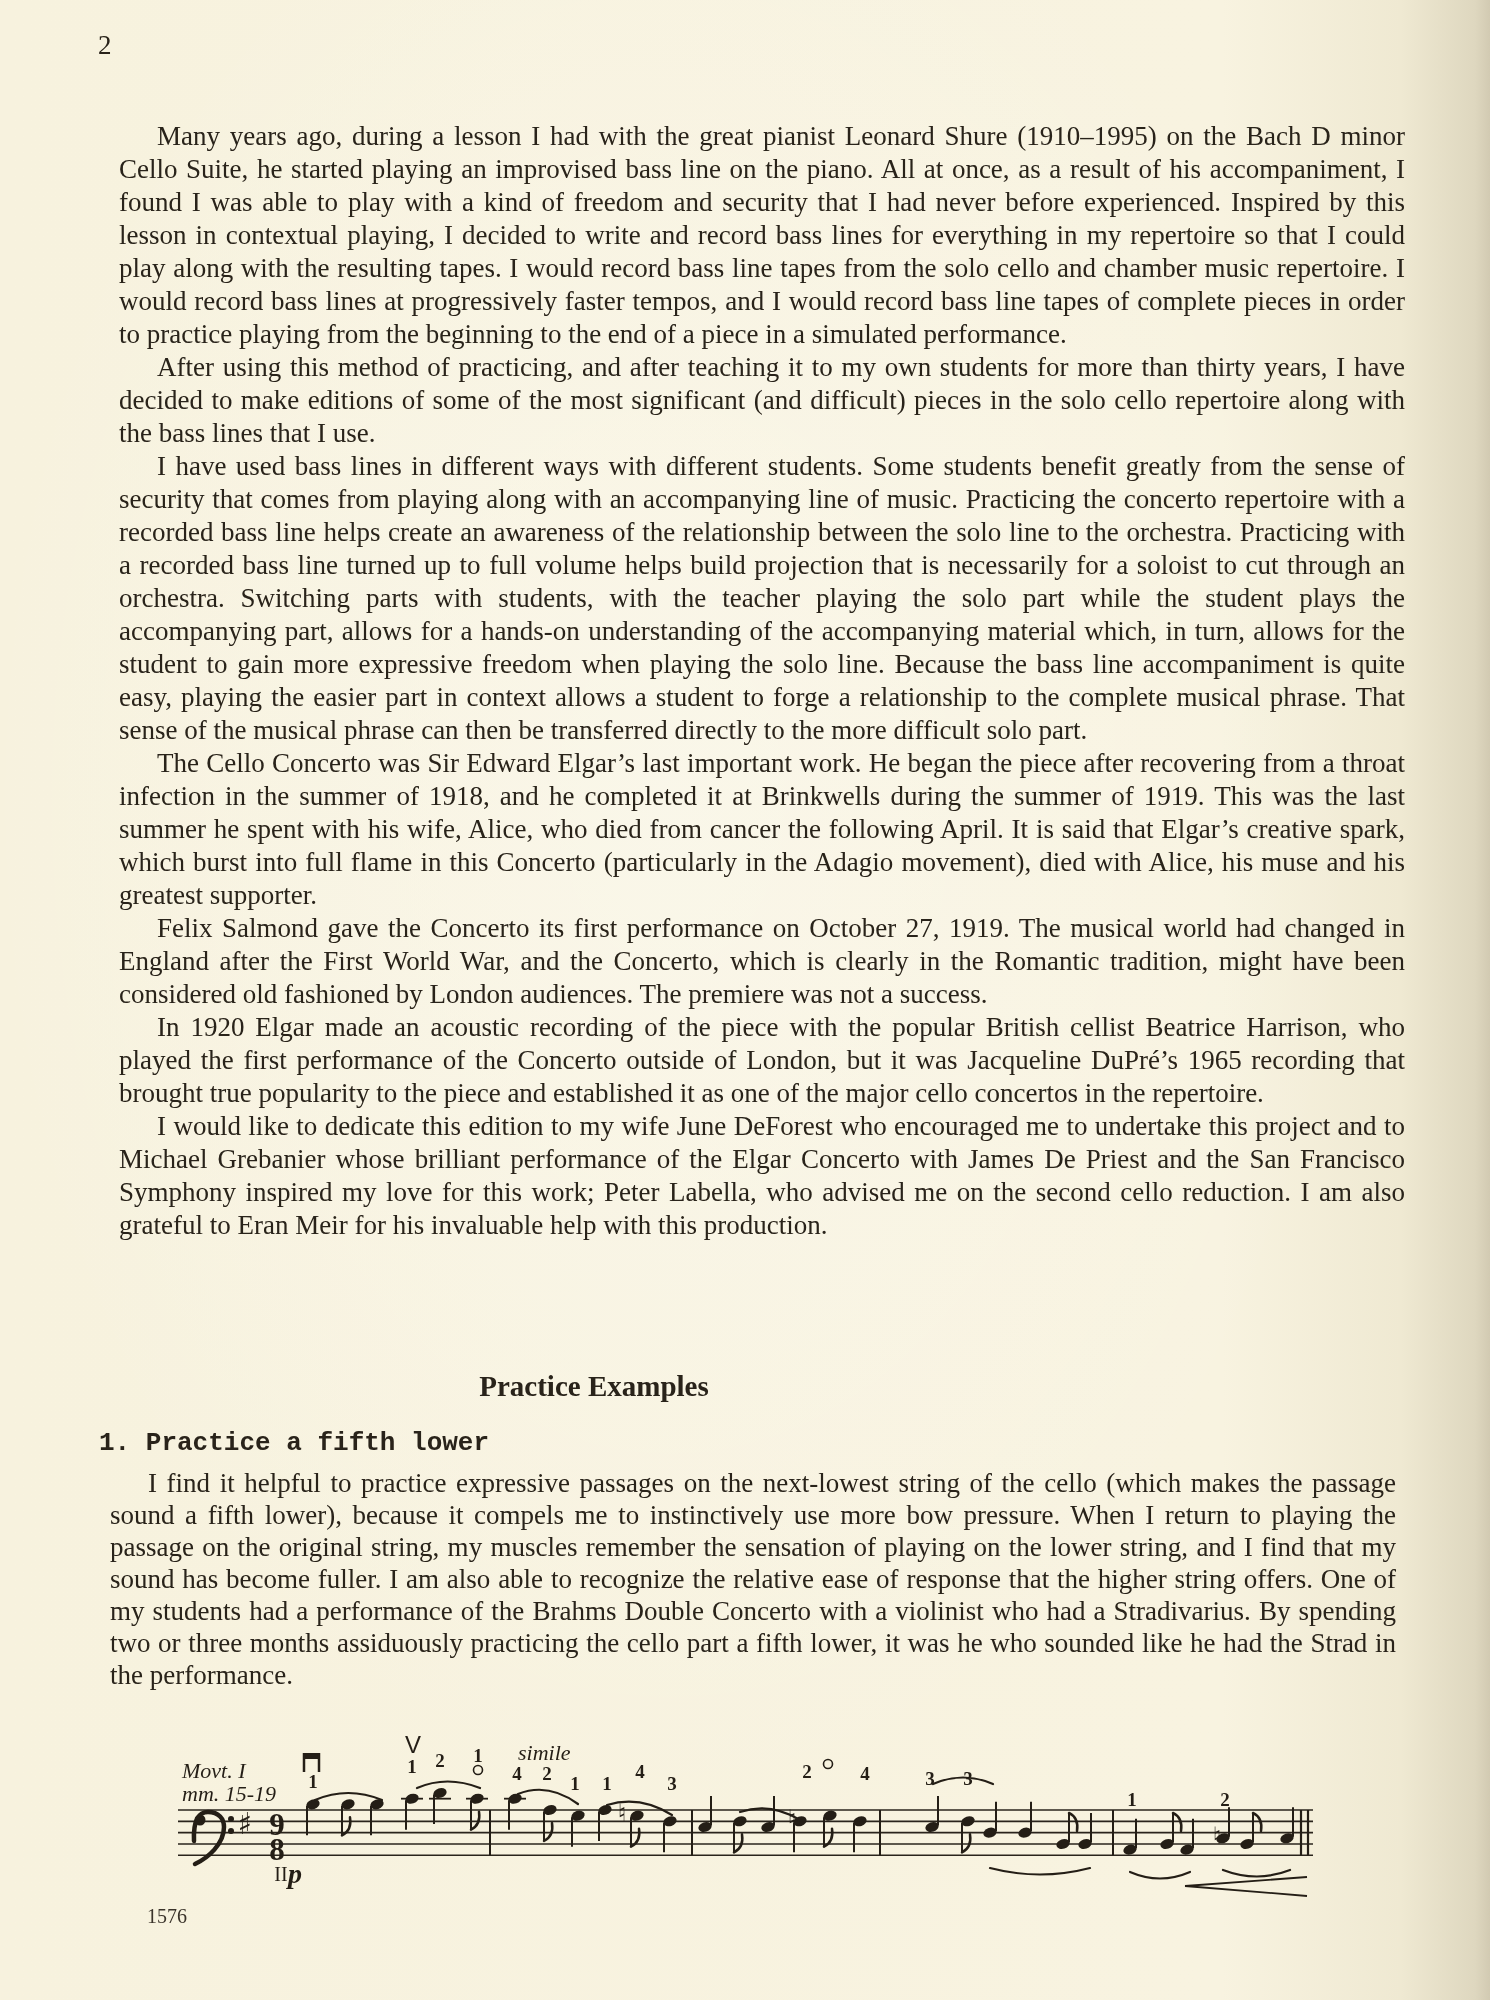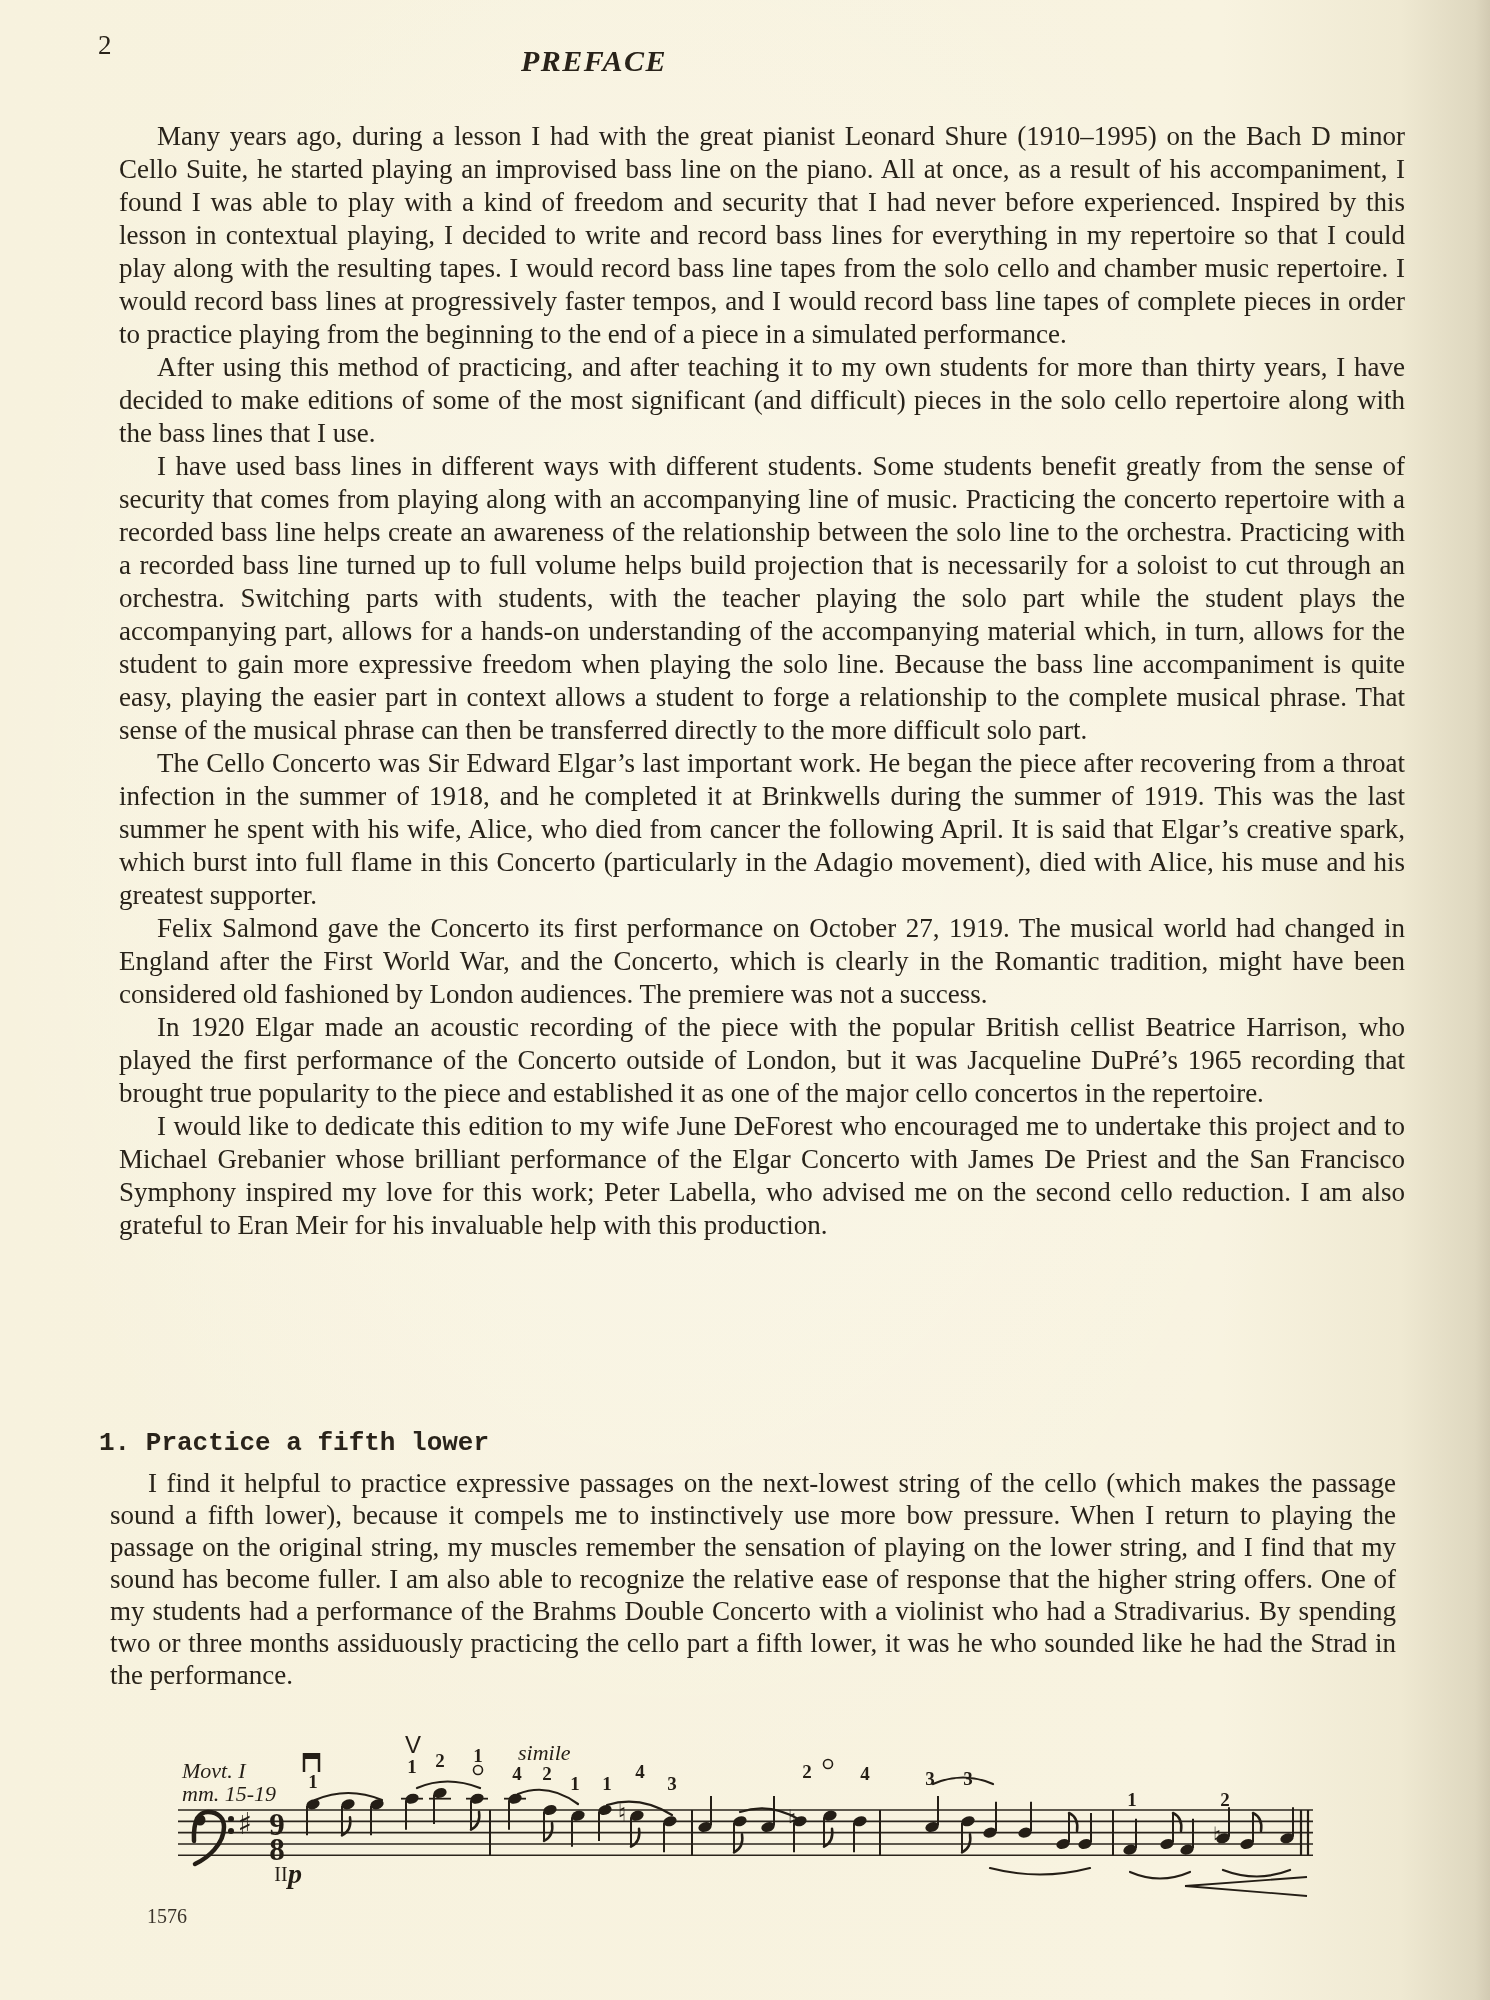--- a/index.html
+++ b/index.html
@@ -62,32 +62,32 @@
   .ms-nat  {font:24px "DejaVu Sans", sans-serif; fill:#241e16;}
   .ms-bow  {font:24px "Liberation Sans", sans-serif; fill:#241e16;}
 </style>
 </head>
 <body>
 
 <div class="page">
 
   <div class="pagenum">2</div>
 
-  <h1 class="title">PREFACE</h1>
 
   <div class="body" id="paras">
       <p>Many years ago, during a lesson I had with the great pianist Leonard Shure (1910–1995) on the Bach D minor Cello Suite, he started playing an improvised bass line on the piano. All at once, as a result of his accompaniment, I found I was able to play with a kind of freedom and security that I had never before experienced. Inspired by this lesson in contextual playing, I decided to write and record bass lines for everything in my repertoire so that I could play along with the resulting tapes. I would record bass line tapes from the solo cello and chamber music repertoire. I would record bass lines at progressively faster tempos, and I would record bass line tapes of complete pieces in order to practice playing from the beginning to the end of a piece in a simulated performance.</p>
       <p>After using this method of practicing, and after teaching it to my own students for more than thirty years, I have decided to make editions of some of the most significant (and difficult) pieces in the solo cello repertoire along with the bass lines that I use.</p>
       <p>I have used bass lines in different ways with different students. Some students benefit greatly from the sense of security that comes from playing along with an accompanying line of music. Practicing the concerto repertoire with a recorded bass line helps create an awareness of the relationship between the solo line to the orchestra. Practicing with a recorded bass line turned up to full volume helps build projection that is necessarily for a soloist to cut through an orchestra. Switching parts with students, with the teacher playing the solo part while the student plays the accompanying part, allows for a hands-on understanding of the accompanying material which, in turn, allows for the student to gain more expressive freedom when playing the solo line. Because the bass line accompaniment is quite easy, playing the easier part in context allows a student to forge a relationship to the complete musical phrase. That sense of the musical phrase can then be transferred directly to the more difficult solo part.</p>
       <p>The Cello Concerto was Sir Edward Elgar’s last important work. He began the piece after recovering from a throat infection in the summer of 1918, and he completed it at Brinkwells during the summer of 1919. This was the last summer he spent with his wife, Alice, who died from cancer the following April. It is said that Elgar’s creative spark, which burst into full flame in this Concerto (particularly in the Adagio movement), died with Alice, his muse and his greatest supporter.</p>
       <p>Felix Salmond gave the Concerto its first performance on October 27, 1919. The musical world had changed in England after the First World War, and the Concerto, which is clearly in the Romantic tradition, might have been considered old fashioned by London audiences. The premiere was not a success.</p>
       <p>In 1920 Elgar made an acoustic recording of the piece with the popular British cellist Beatrice Harrison, who played the first performance of the Concerto outside of London, but it was Jacqueline DuPré’s 1965 recording that brought true popularity to the piece and established it as one of the major cello concertos in the repertoire.</p>
       <p>I would like to dedicate this edition to my wife June DeForest who encouraged me to undertake this project and to Michael Grebanier whose brilliant performance of the Elgar Concerto with James De Priest and the San Francisco Symphony inspired my love for this work; Peter Labella, who advised me on the second cello reduction. I am also grateful to Eran Meir for his invaluable help with this production.</p>
     </div>
 
+  <h2 class="heading">Practice Examples</h2>
 
   <h3 class="subheading">1. Practice a fifth lower</h3>
 
   <p class="para8">I find it helpful to practice expressive passages on the next-lowest string of the cello (which makes the passage sound a fifth lower), because it compels me to instinctively use more bow pressure. When I return to playing the passage on the original string, my muscles remember the sensation of playing on the lower string, and I find that my sound has become fuller. I am also able to recognize the relative ease of response that the higher string offers. One of my students had a performance of the Brahms Double Concerto with a violinist who had a Stradivarius. By spending two or three months assiduously practicing the cello part a fifth lower, it was he who sounded like he had the Strad in the performance.</p>
 
   <div class="music">
     <svg id="music-svg" viewBox="0 0 1270 200">
         <line x1="83" y1="90" x2="1218" y2="90" stroke="#2a241c" stroke-width="1.6"></line>
         <line x1="83" y1="101.33" x2="1218" y2="101.33" stroke="#2a241c" stroke-width="1.6"></line>
         <line x1="83" y1="112.66" x2="1218" y2="112.66" stroke="#2a241c" stroke-width="1.6"></line>

